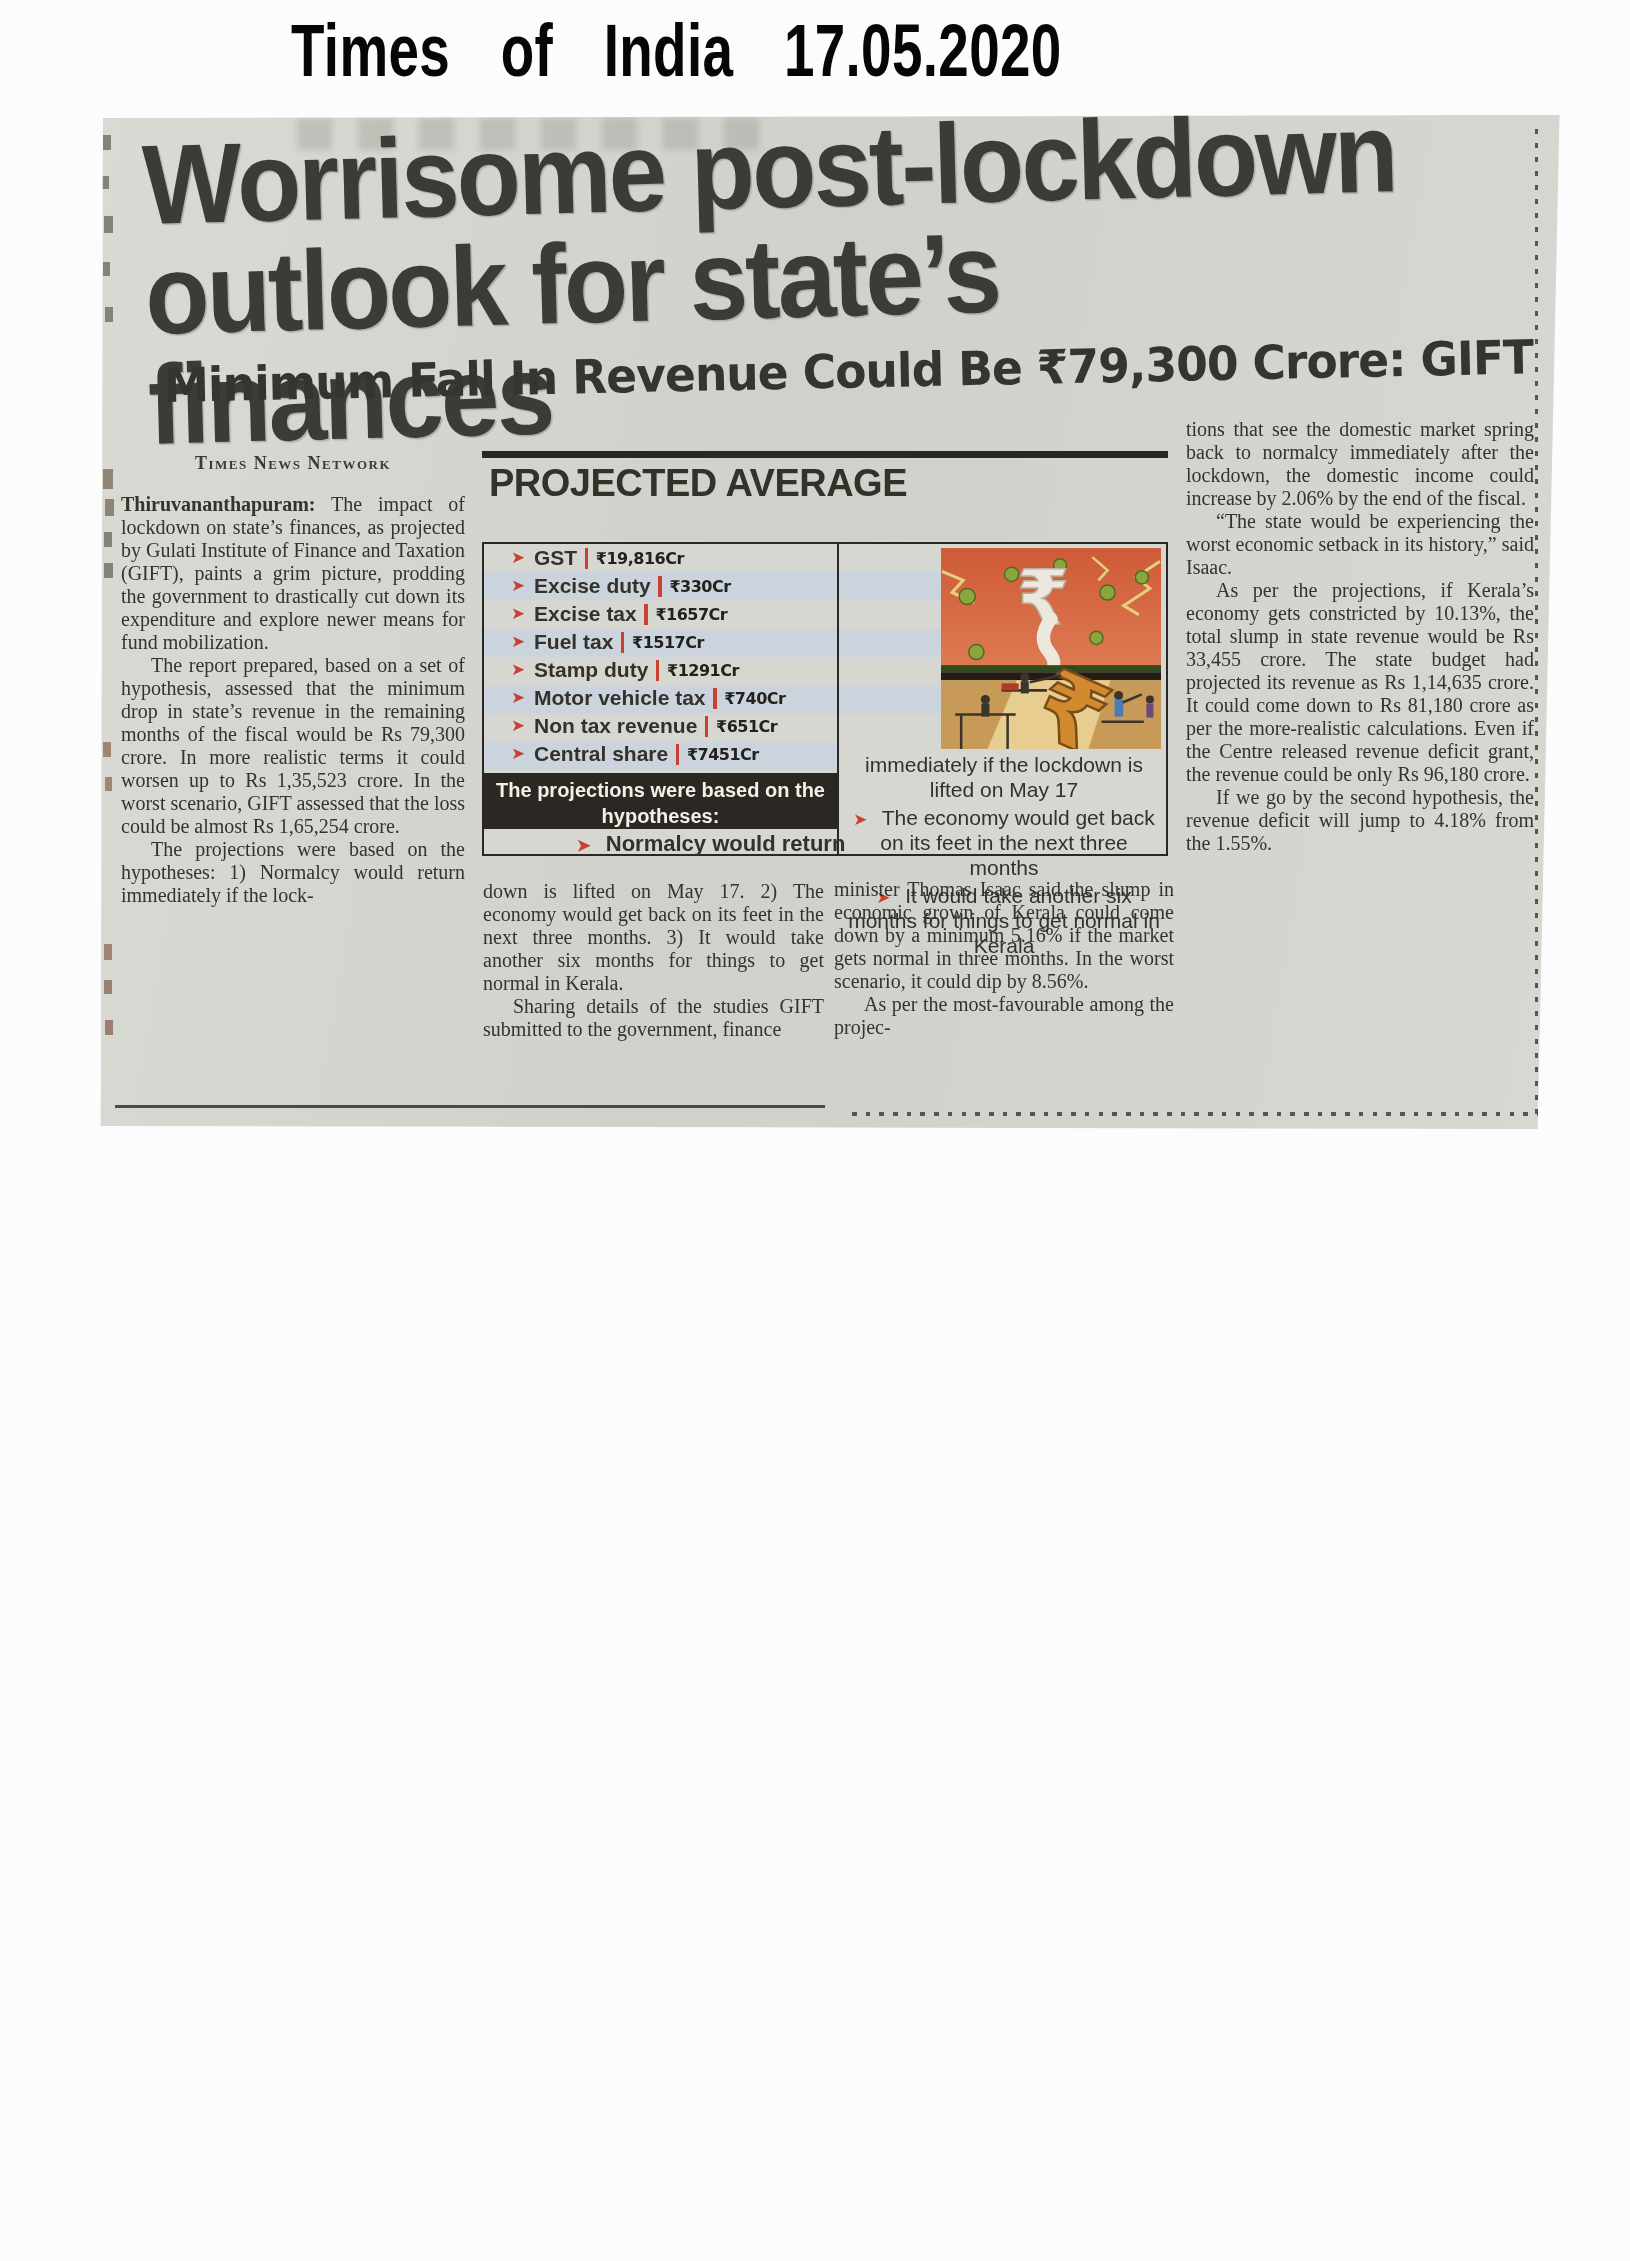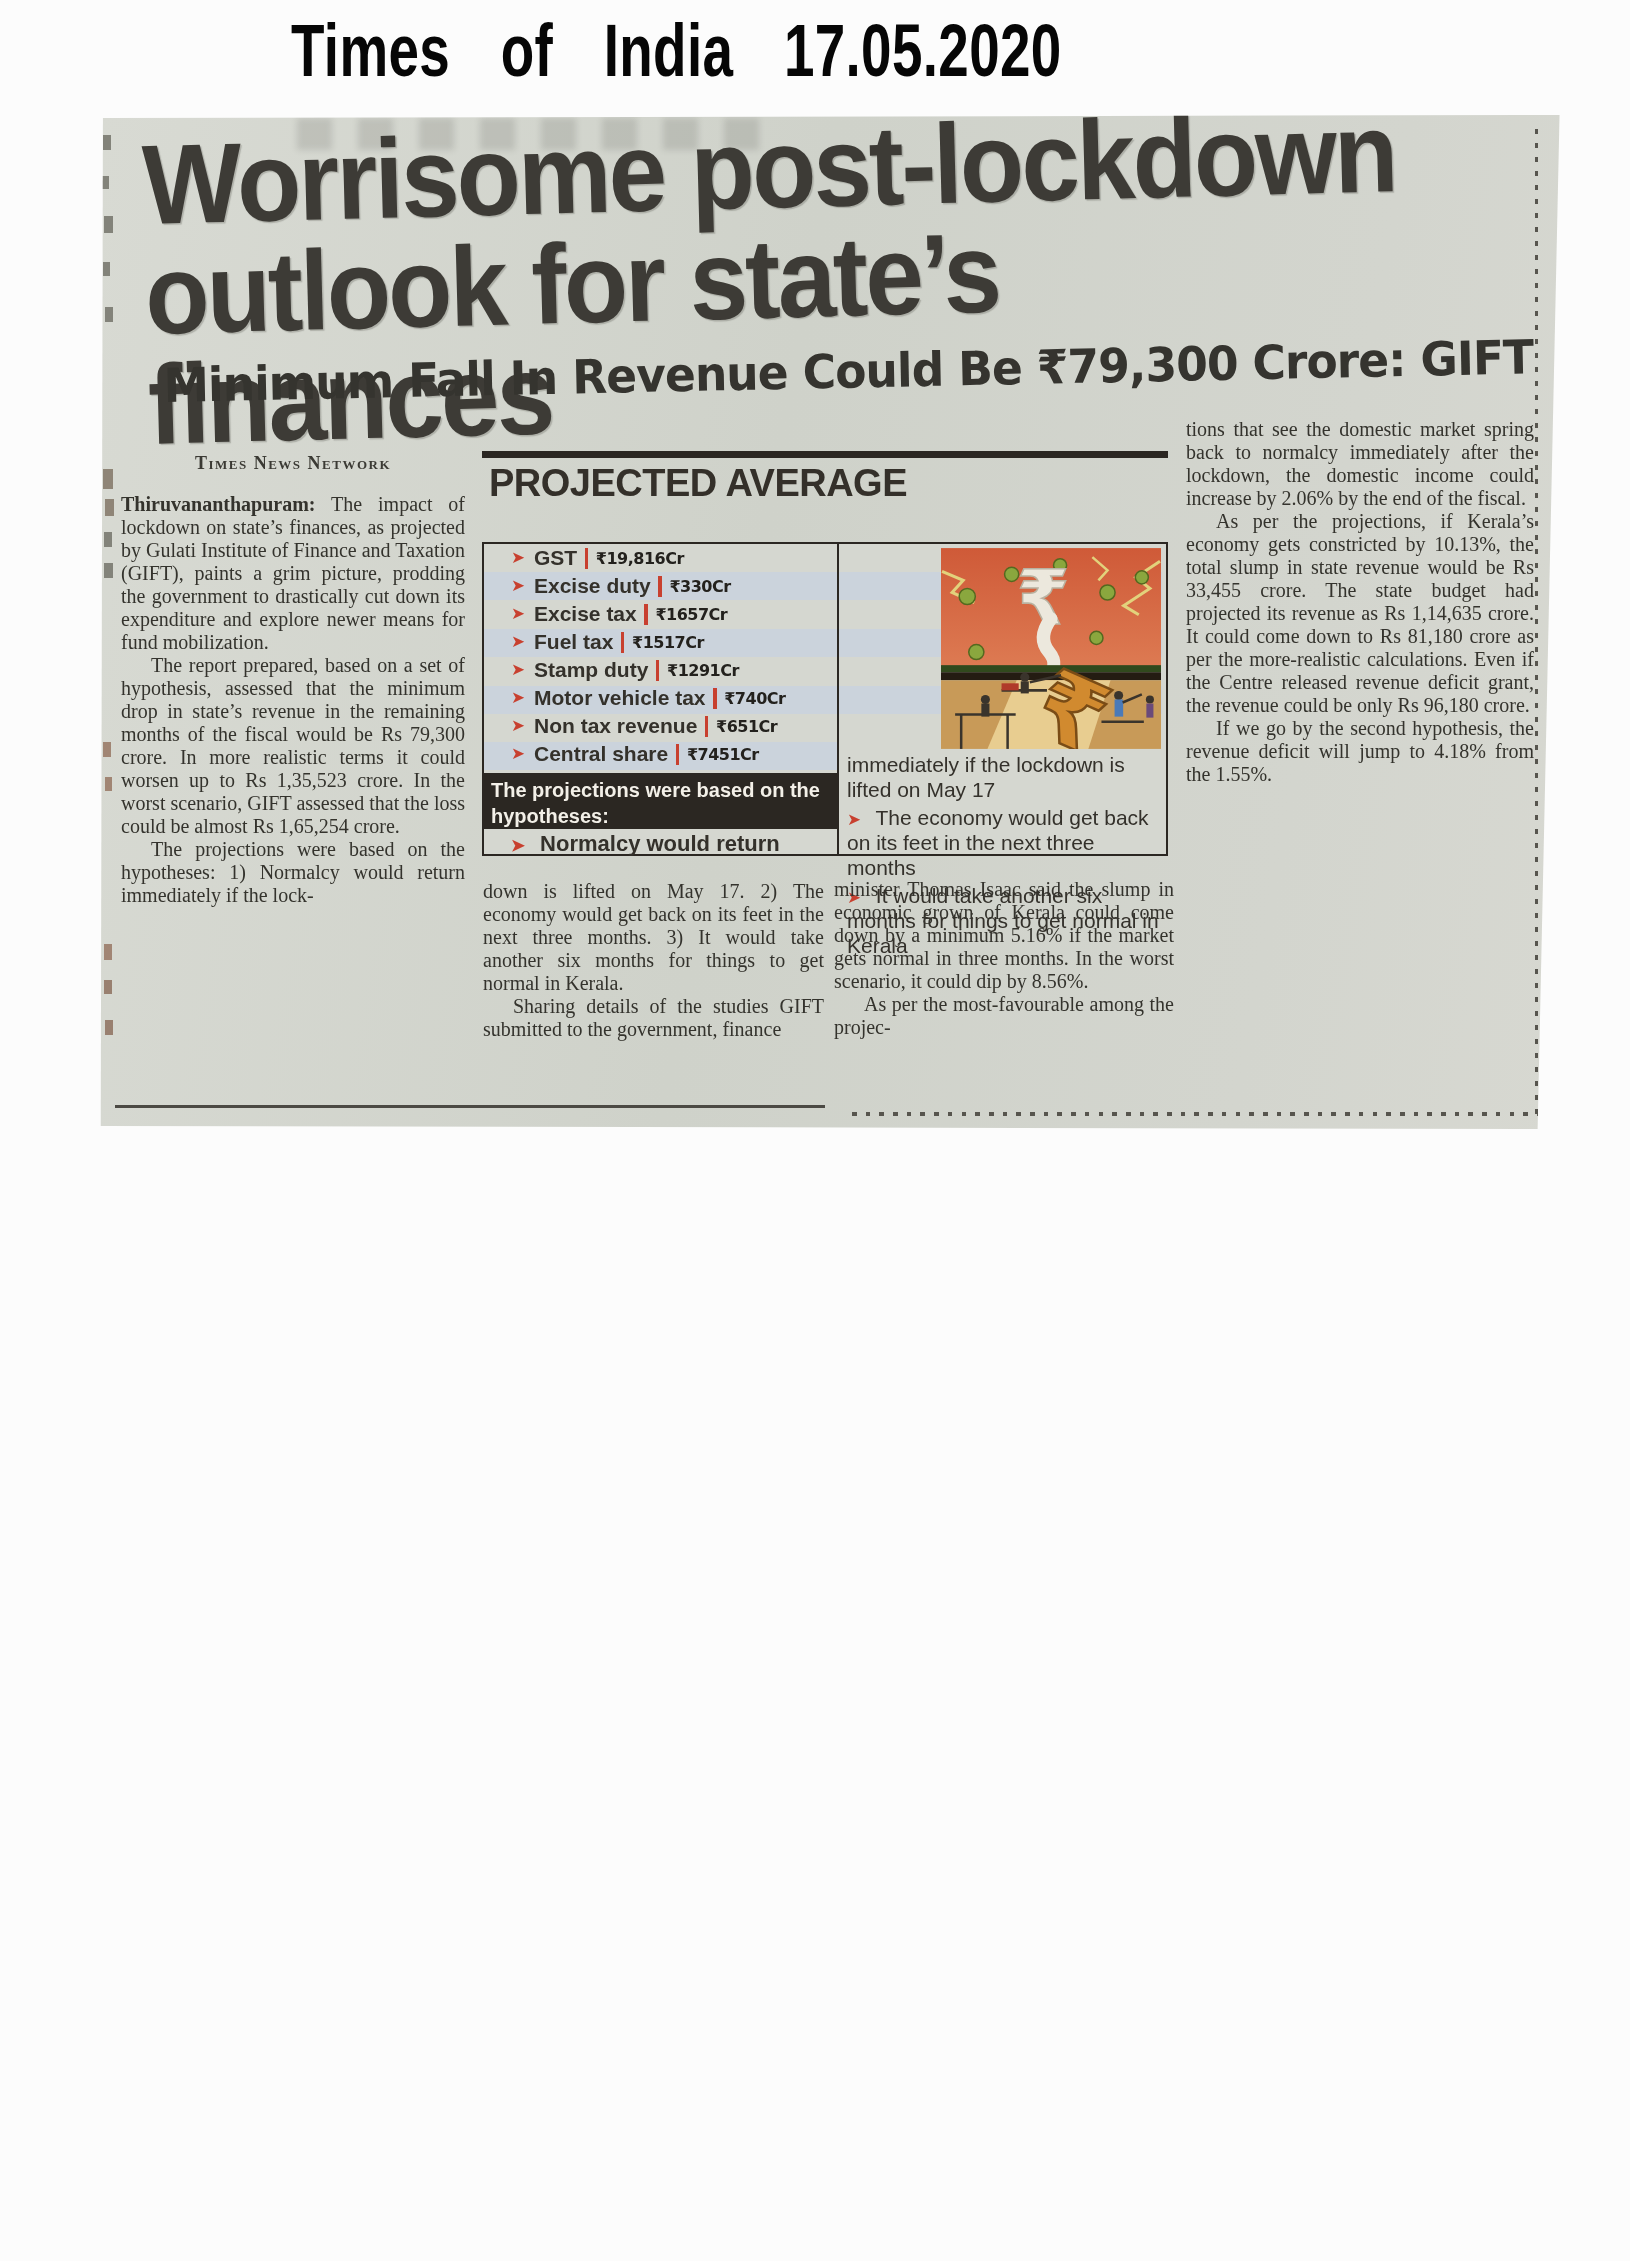--- a/index.html
+++ b/index.html
@@ -36,21 +36,21 @@
   .col3{left:734px;top:763px;width:340px;}
   .col4{left:1086px;top:303px;width:348px;}
   
   .rule-solid{position:absolute;left:15px;top:990px;width:710px;height:2.5px;background:#4c4a44;}
   .rule-dot-b{position:absolute;left:752px;top:997px;width:688px;height:3.5px;
     background:repeating-linear-gradient(90deg,#57554e 0 4.6px,transparent 4.6px 13.7px);}
   .rule-dot-r{position:absolute;left:1435px;top:14px;width:3px;height:987px;
     background:repeating-linear-gradient(180deg,#57554e 0 4.6px,transparent 4.6px 14px);}
   
   .igfx{position:absolute;left:382px;top:336px;width:686px;height:406px;
-    font-family:"Liberation Sans", sans-serif;}
+    font-family:"Liberation Sans", sans-serif;text-align:center;}
   .igfx-topbar{position:absolute;left:0;top:0;width:100%;height:6.6px;background:#2b2722;}
   .igfx-h1{position:absolute;left:7px;top:11px;font-size:38px;font-weight:800;
     letter-spacing:-0.5px;color:#34302a;}
   .igfx-h2{position:absolute;left:7px;top:51px;font-size:38px;font-weight:800;
     letter-spacing:-0.5px;color:#c8402f;margin-top:48px;}
   .igfx-body{position:absolute;left:0;top:91px;width:682px;height:310px;
     border:2px solid #2b2722;background:#d5d7d0;}
   .igfx-rows{position:absolute;left:0;top:0;width:353px;height:229px;}
   .igfx-row{position:relative;height:28px;display:flex;align-items:center;padding-left:27px;box-sizing:border-box;}
   .stripe{position:absolute;left:0;width:678px;height:28px;background:#c7d2e0;opacity:.75;}
@@ -240,20 +240,21 @@
       <p>down is lifted on May 17. 2) The economy would get back on its feet in the next three months. 3) It would take another six months for things to get normal in Kerala.</p>
       <p class="ind">Sharing details of the studies GIFT submitted to the government, finance</p>
     </div>
     <div class="bodycol col3">
       <p>minister Thomas Isaac said the slump in economic grown of Kerala could come down by a minimum 5.16% if the market gets normal in three months. In the worst scenario, it could dip by 8.56%.</p>
       <p class="ind">As per the most-favourable among the projec-</p>
     </div>
 
     <div class="bodycol col4">
       <p>tions that see the domestic market spring back to normalcy immediately after the lockdown, the domestic income could increase by 2.06% by the end of the fiscal.</p>
+      <p class="ind">“The state would be experiencing the worst economic setback in its history,” said Isaac.</p>
       <p class="ind">As per the projections, if Kerala’s economy gets constricted by 10.13%, the total slump in state revenue would be Rs 33,455 crore. The state budget had projected its revenue as Rs 1,14,635 crore. It could come down to Rs 81,180 crore as per the more-realistic calculations. Even if the Centre released revenue deficit grant, the revenue could be only Rs 96,180 crore.</p>
       <p class="ind">If we go by the second hypothesis, the revenue deficit will jump to 4.18% from the 1.55%.</p>
     </div>
 
     <div class="rule-solid"></div>
     <div class="rule-dot-b"></div>
     <div class="rule-dot-r"></div>
 
   </div>
 </div>

